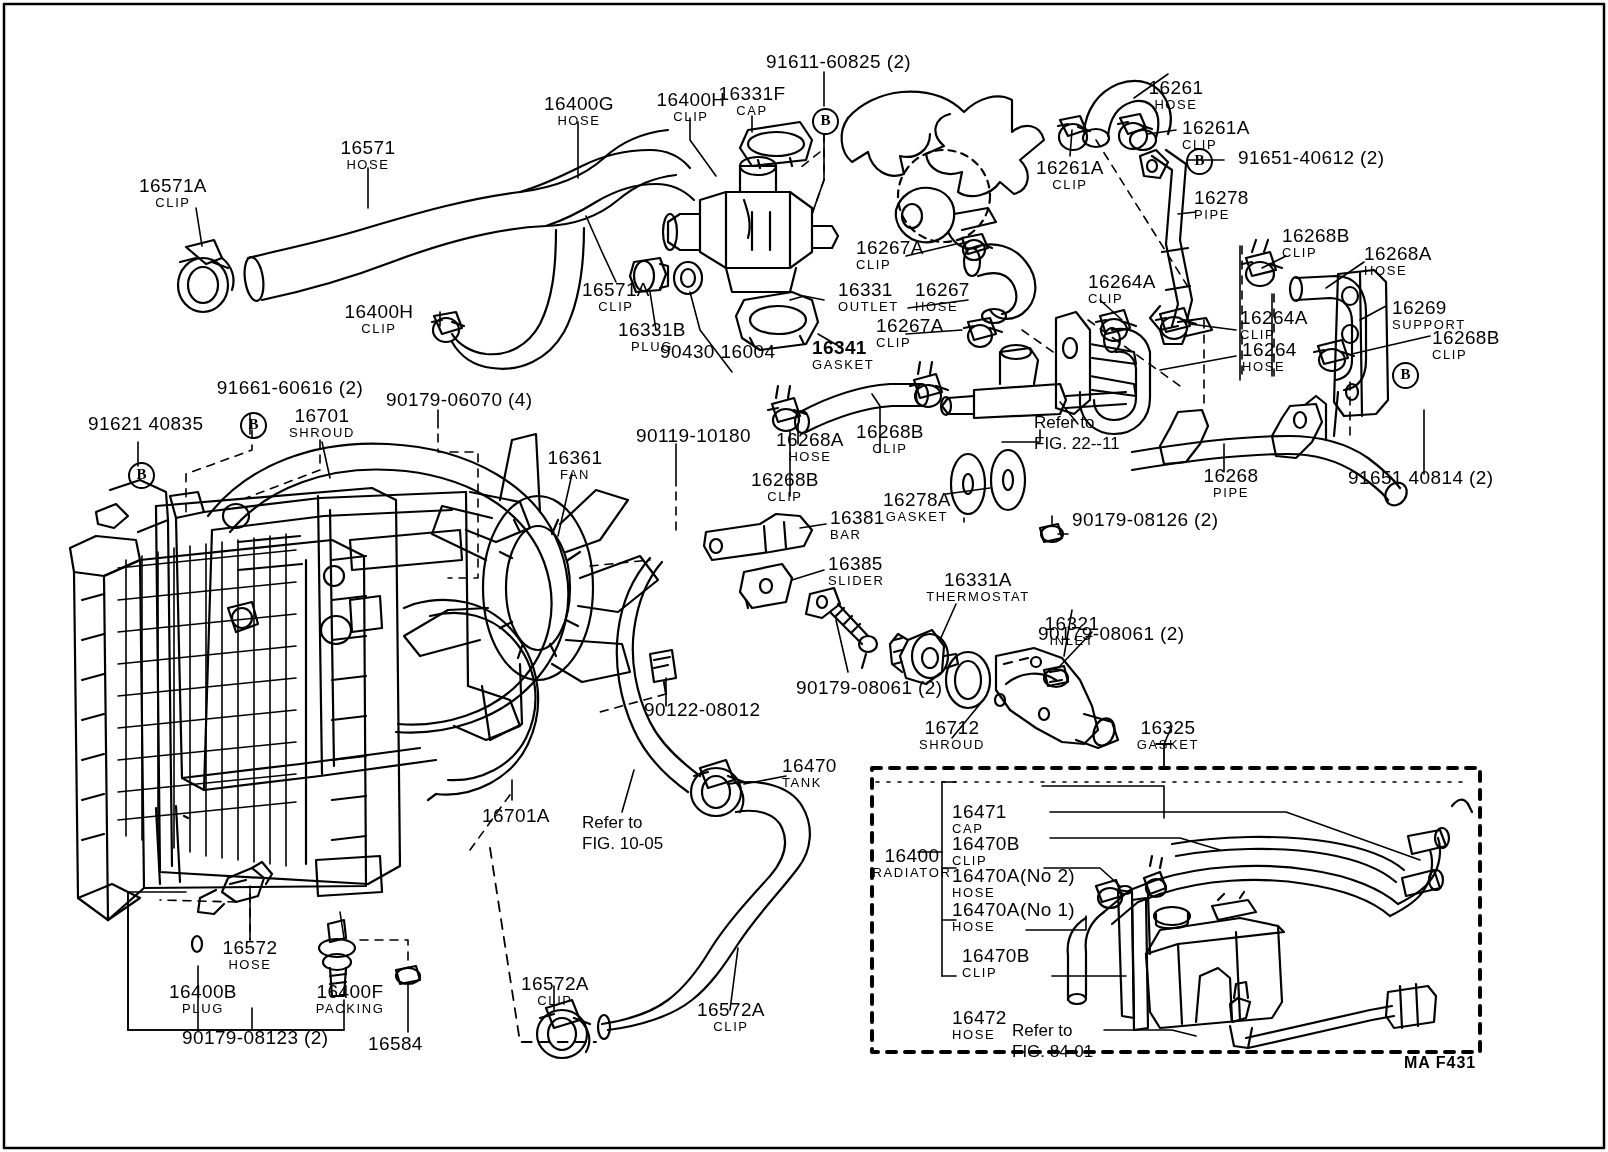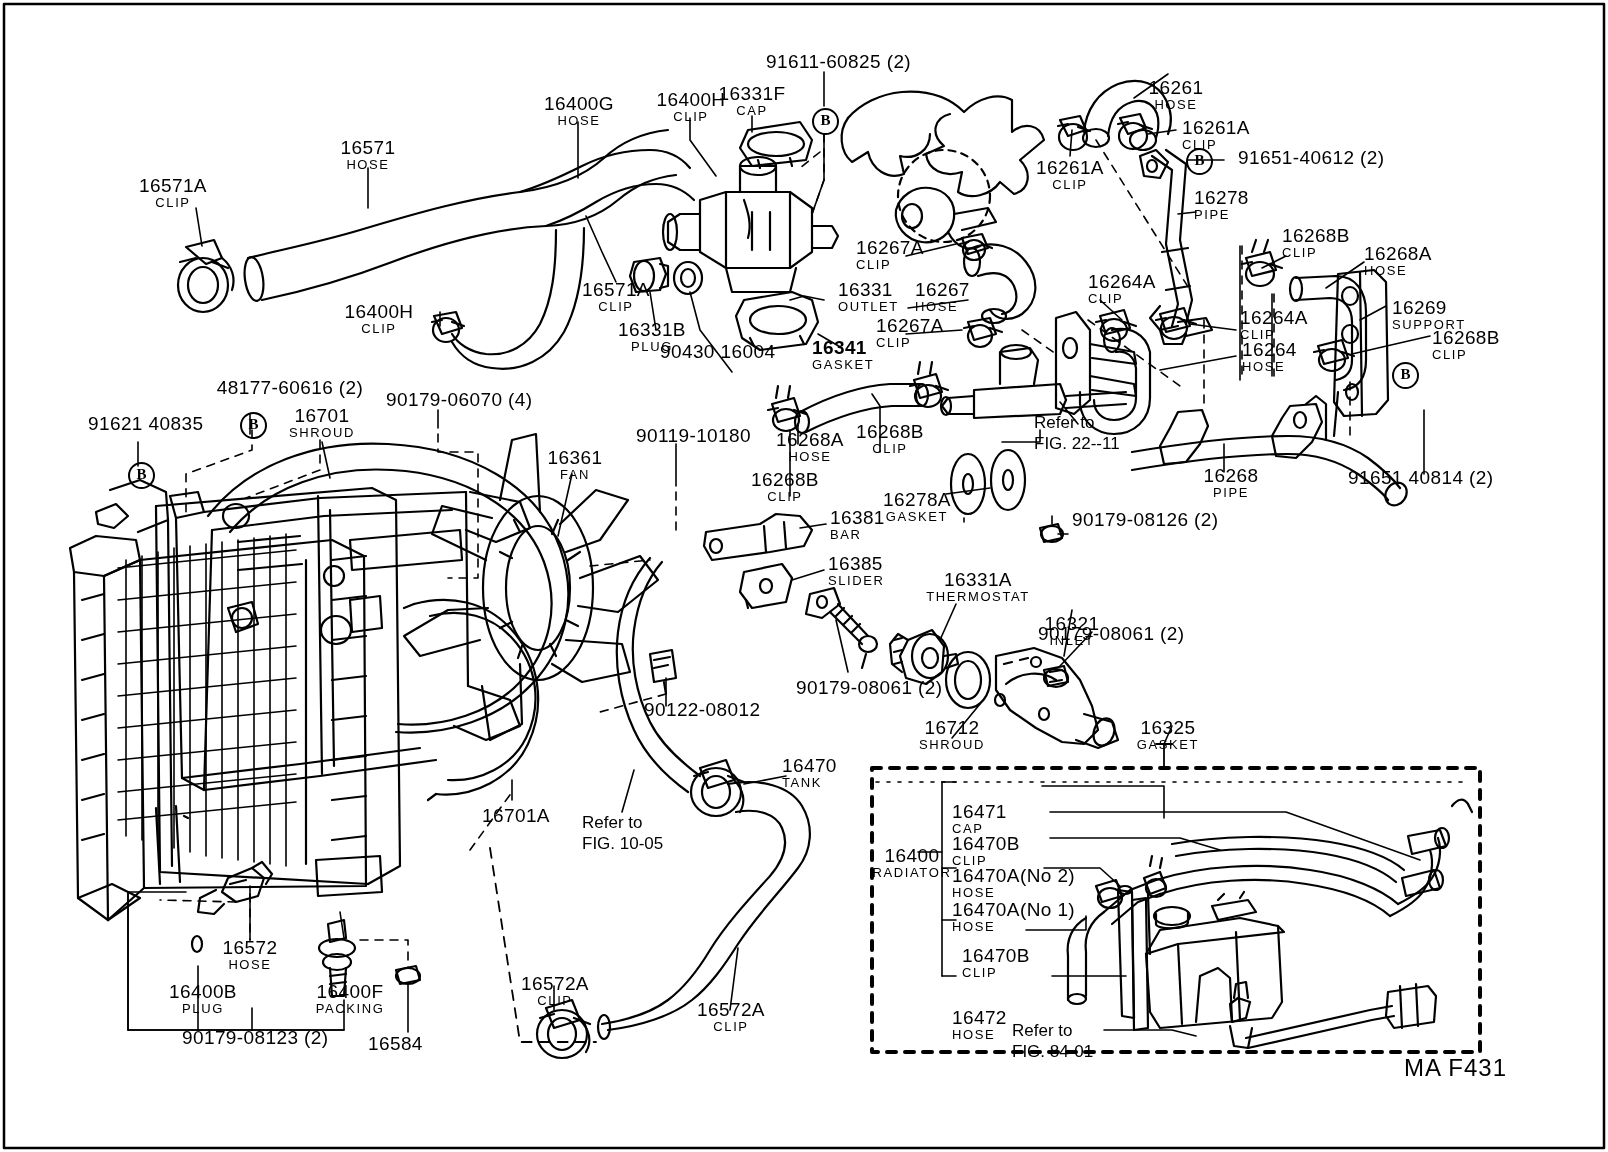--- a/index.html
+++ b/index.html
@@ -4,21 +4,21 @@
 <style>
   html,body{margin:0;padding:0;background:#fff;}
   body{width:1608px;height:1152px;font-family:"Liberation Sans",sans-serif;color:#000;}
   #sheet{position:relative;width:1608px;height:1152px;overflow:hidden;background:#fff;}
   #artwork{position:absolute;left:0;top:0;width:1608px;height:1152px;}
   .lbl{position:absolute;white-space:nowrap;line-height:1.0;}
   .pn{font-size:19px;letter-spacing:.4px;}
   .sub{font-size:13px;letter-spacing:1.6px;display:block;margin-top:1px;}
   .c{text-align:center;}
   .refer{position:absolute;font-size:17px;line-height:1.25;white-space:nowrap;}
-  .sig{position:absolute;font-size:24px;letter-spacing:1px;}
+  .sig{position:absolute;font-size:16px;letter-spacing:1px;font-weight:bold;}
   .bcirc{position:absolute;width:23px;height:23px;border:2px solid #000;border-radius:50%;
          font-size:15px;font-weight:bold;text-align:center;line-height:21px;font-family:"Liberation Serif",serif;}
 </style>
 </head>
 <body>
 
 <div id="sheet">
 
   <svg id="artwork" viewBox="0 0 1608 1152" xmlns="http://www.w3.org/2000/svg" fill="none" stroke="#000" stroke-width="2.2" stroke-linecap="round" stroke-linejoin="round">
 
@@ -754,21 +754,21 @@
     <span class="pn">16264A</span>
     <span class="sub">CLIP</span>
   </div>
   <div class="lbl" style="left:1242px;top:340px;">
     <span class="pn">16264</span>
     <span class="sub">HOSE</span>
   </div>
   <div class="bcirc" style="left:1392px;top:362px;">B</div>
 
   <div class="lbl c" style="left:200px;top:378px;width:180px;">
-    <span class="pn">48177-60616 (2)</span>
+    <span class="pn">91661-60616 (2)</span>
   </div>
   <div class="bcirc" style="left:240px;top:412px;">B</div>
   <div class="lbl" style="left:88px;top:414px;">
     <span class="pn">91621 40835</span>
   </div>
   <div class="bcirc" style="left:128px;top:462px;">B</div>
   <div class="lbl c" style="left:272px;top:406px;width:100px;">
     <span class="pn">16701</span>
     <span class="sub">SHROUD</span>
   </div>

